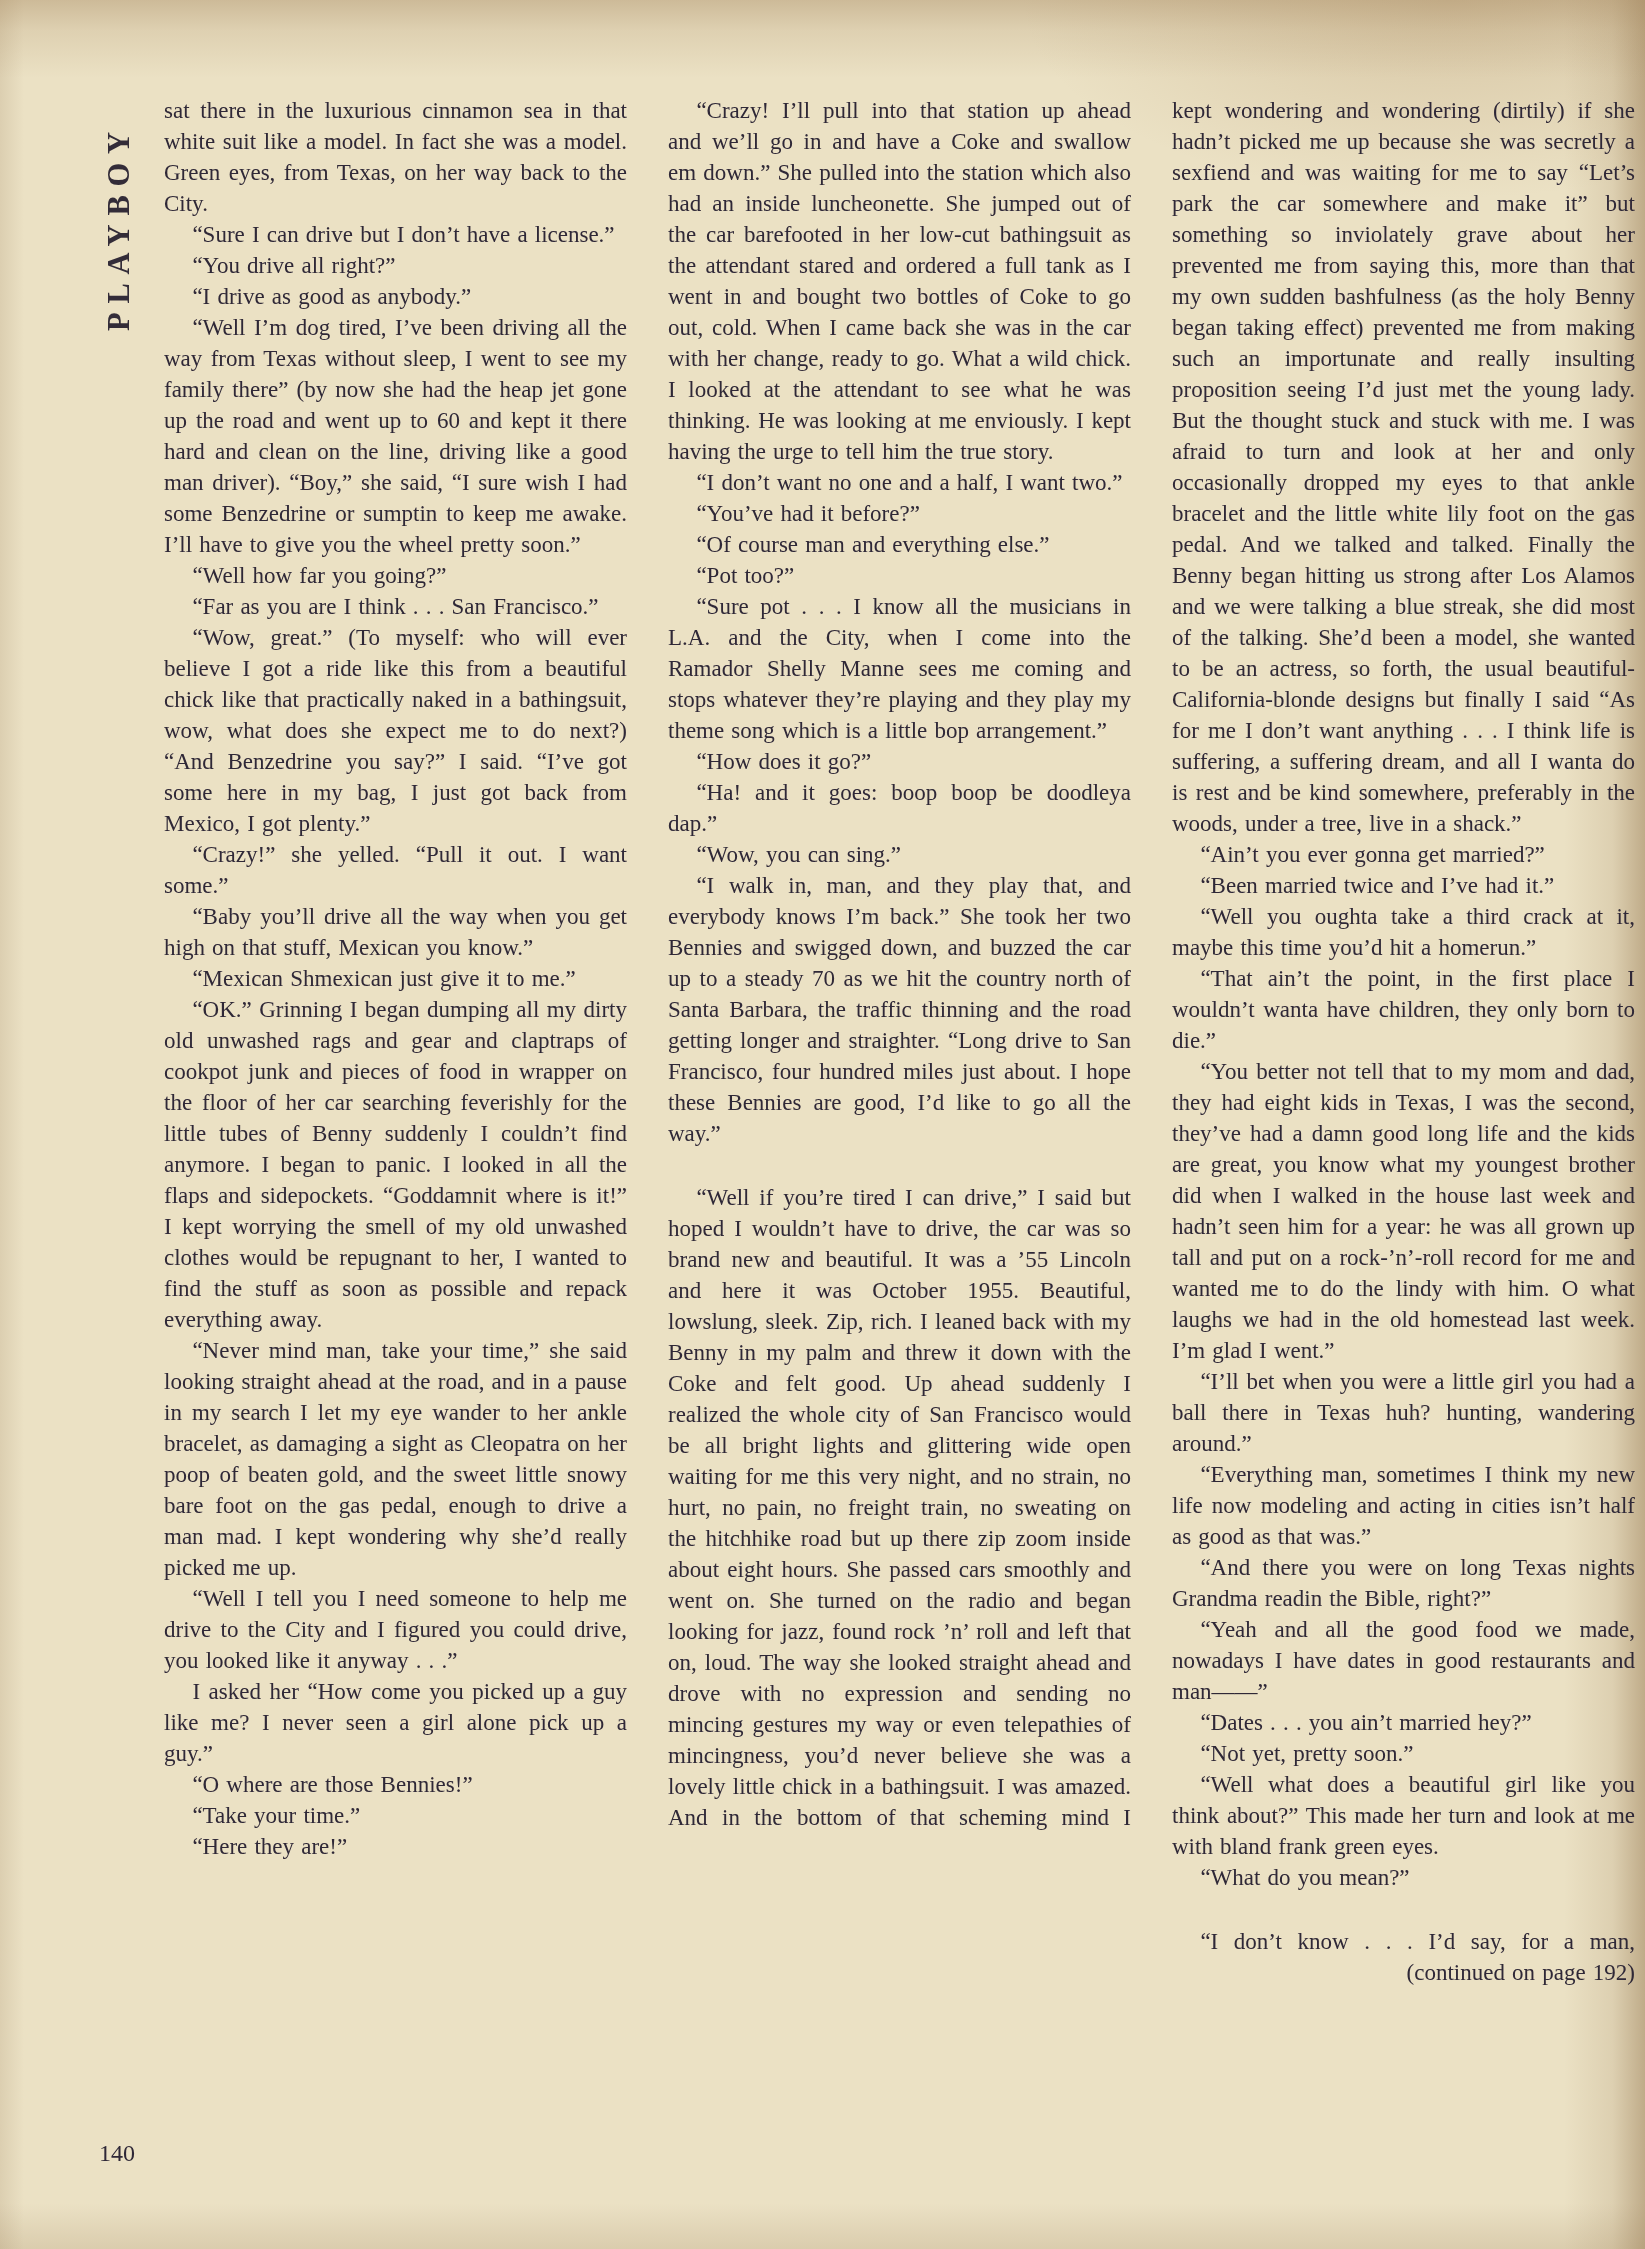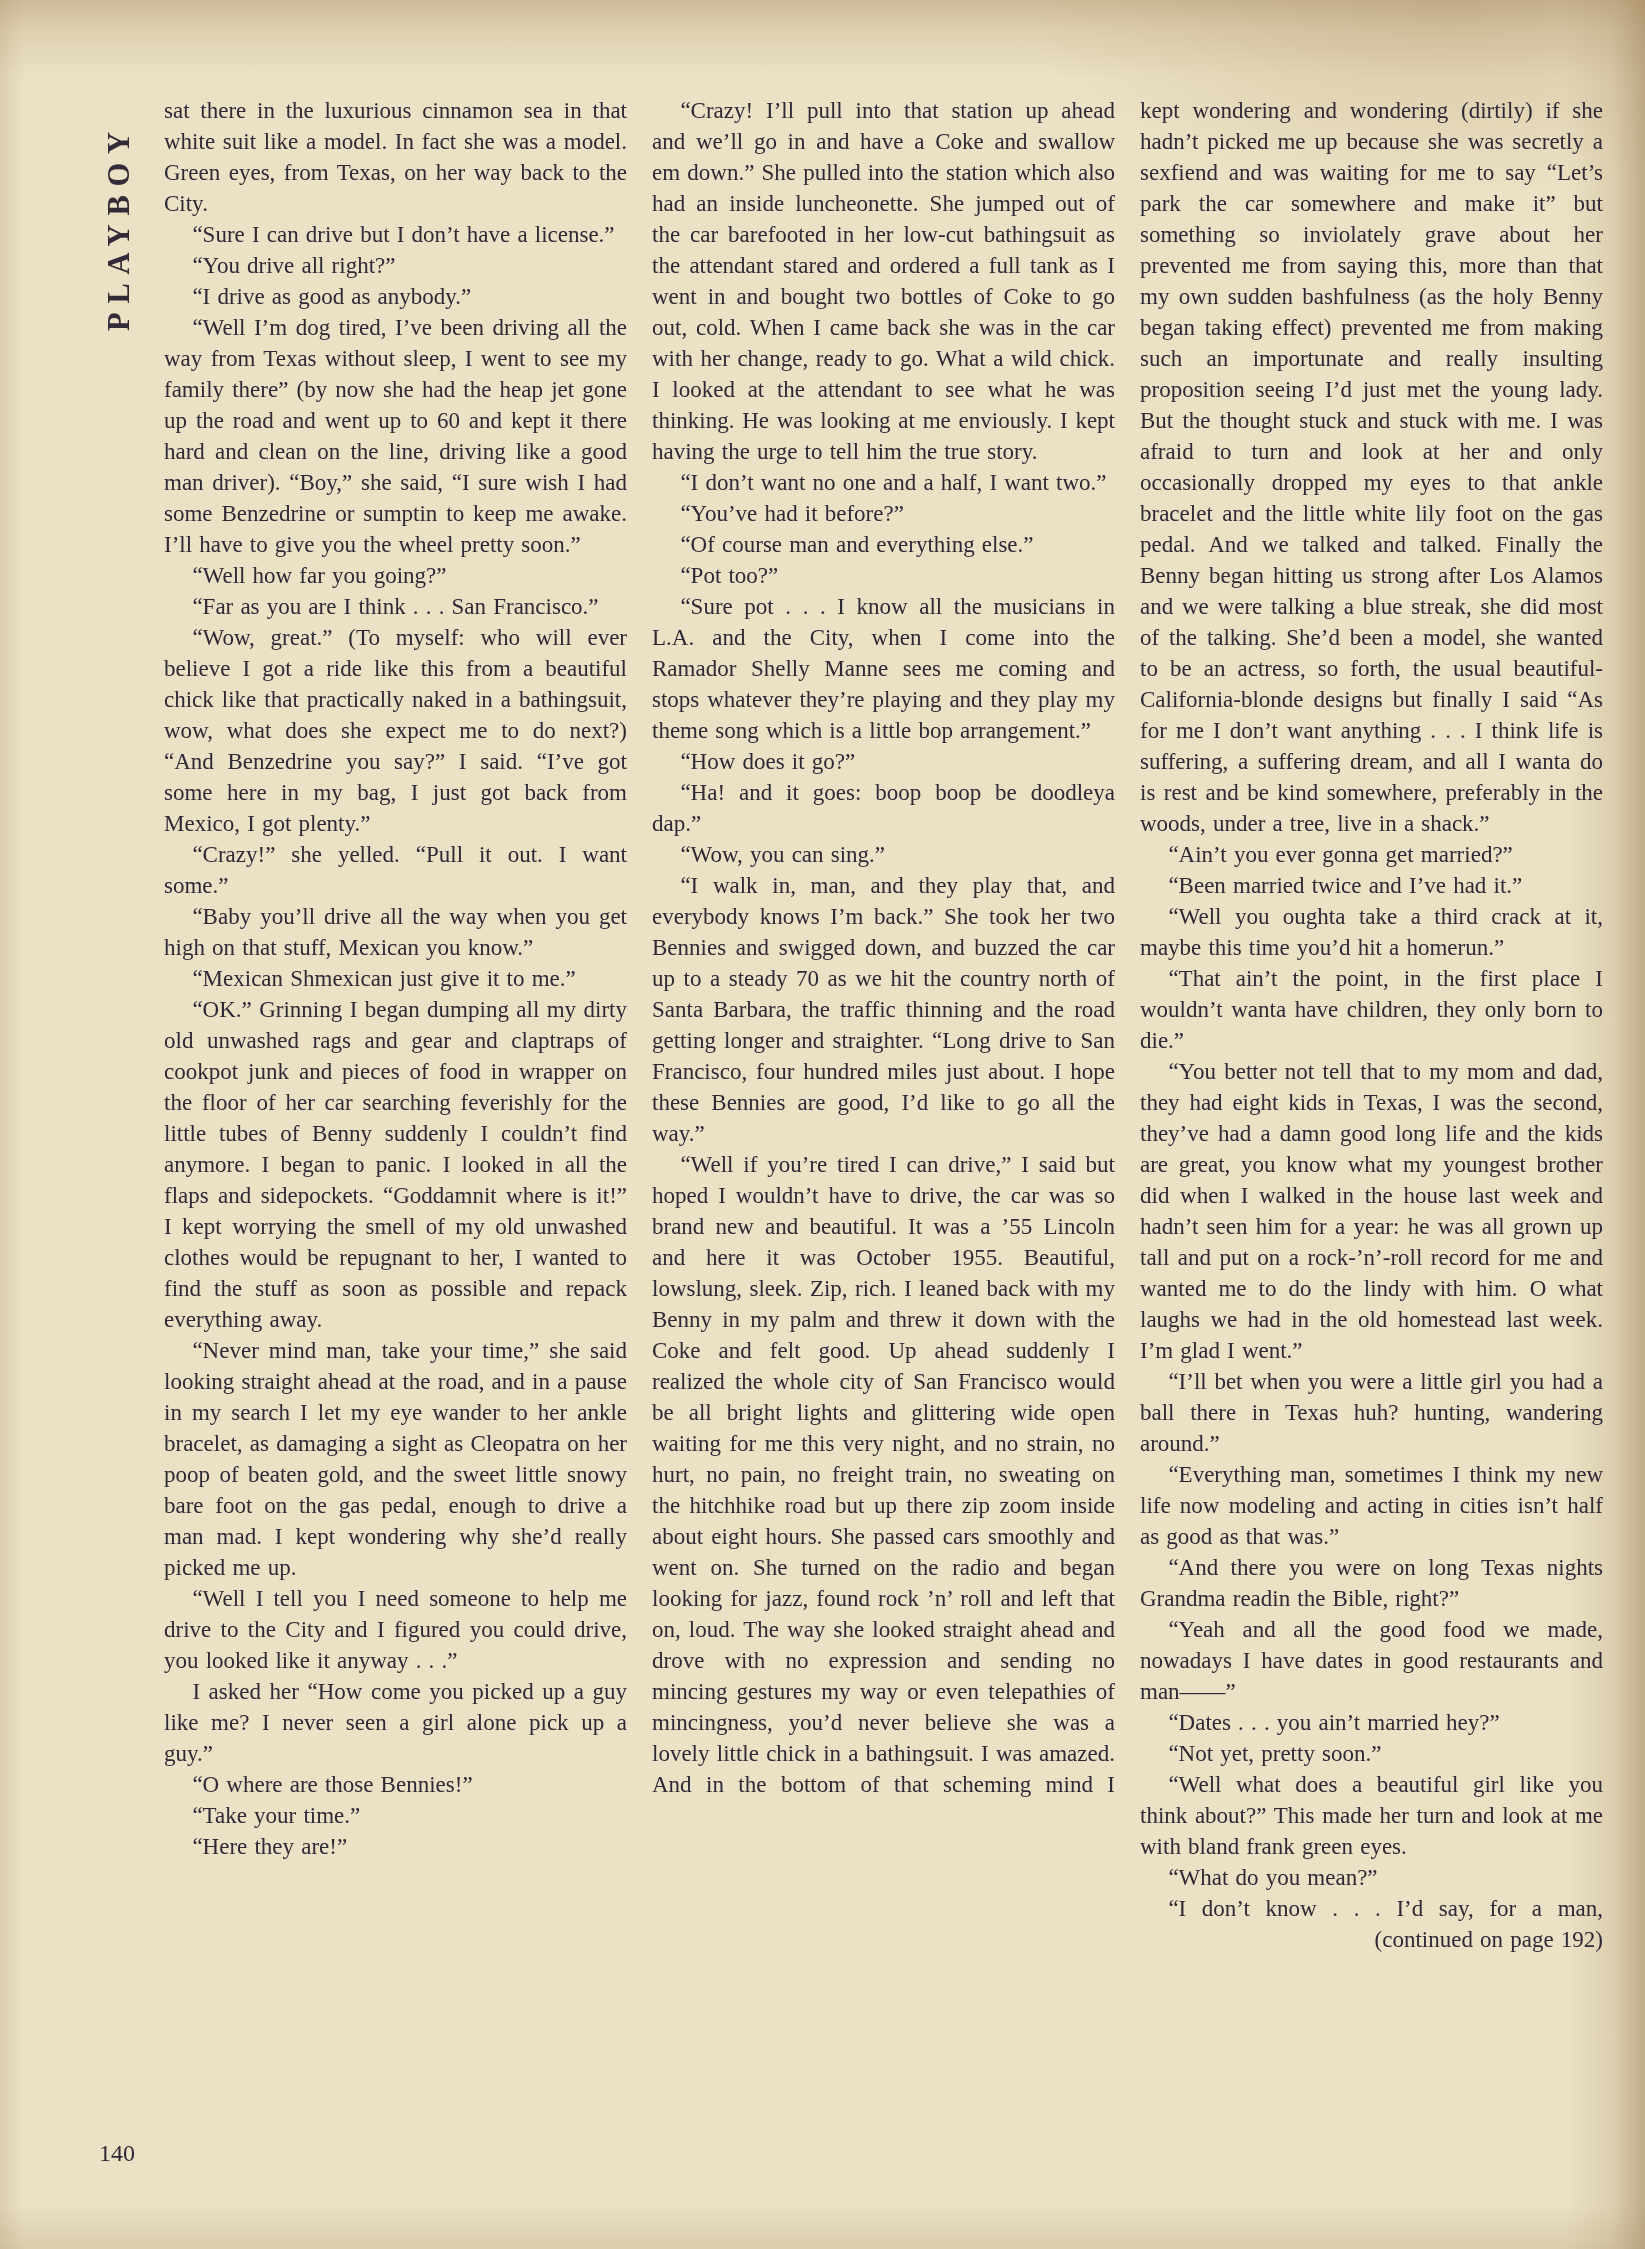--- a/index.html
+++ b/index.html
@@ -34,36 +34,36 @@
     font-size:30.5px;
     letter-spacing:8.8px;
     color:#332c38;
     text-align:center;
   }
   .columns{
     position:absolute;
     left:164px; top:95px;
     width:1471px;
     display:flex;
-    gap:25px;
+    gap:41px;
   }
   .col{
     width:463px;
     flex:0 0 463px;
     font-size:23px;
     line-height:31px;
     text-align:justify;
     word-spacing:1.4px;
   }
   .col p{
     margin:0;
     text-indent:28.4px;
   }
   .col p.noindent{ text-indent:0; }
-  .col p.jlast{ text-align-last:justify; }
+  .col p.jlast{ text-align-last:justify;margin-top:33px; }
   .continued{
     display:block;
     text-align:right;
     text-align-last:right;
     text-indent:0;
   }
   .pagenum{
     position:absolute;
     left:99px; top:2140px;
     font-size:24px;

